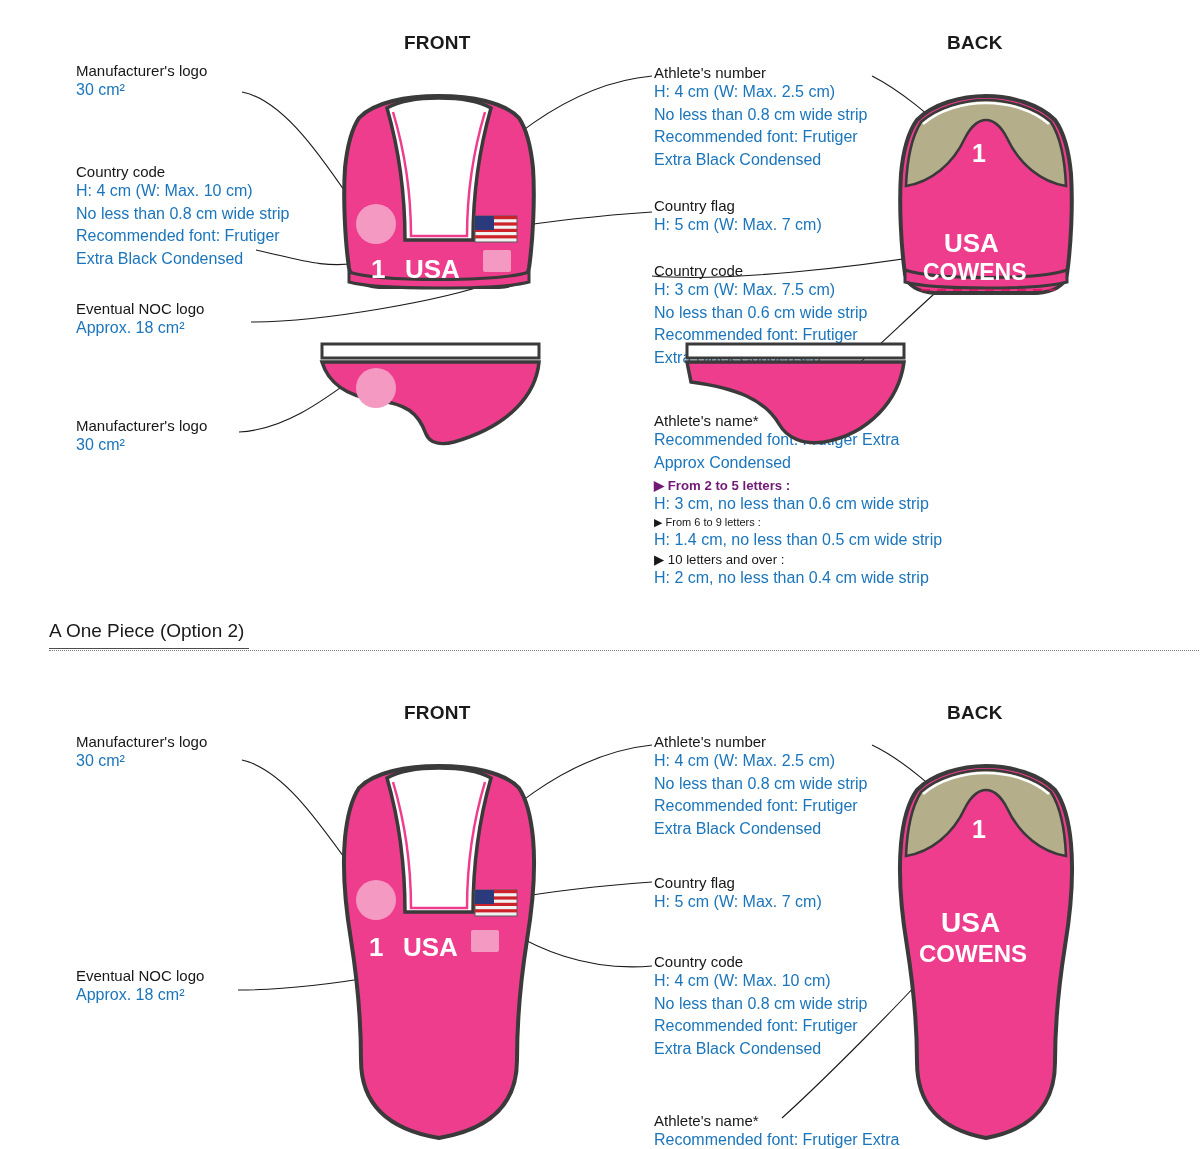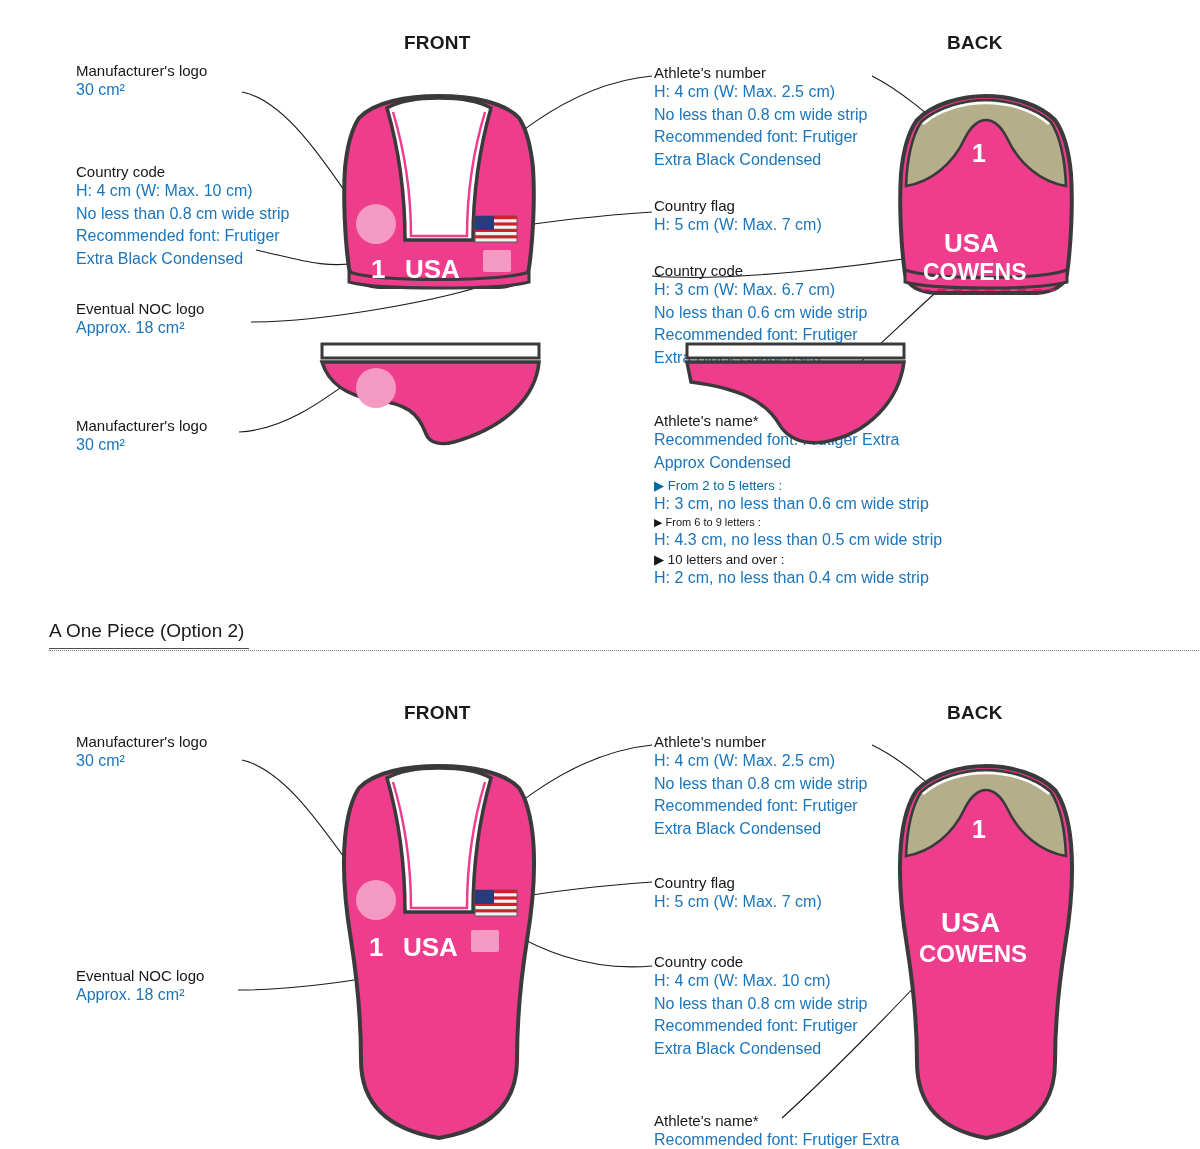--- a/index.html
+++ b/index.html
@@ -88,35 +88,35 @@
     <div class="lbl-sub">Extra Black Condensed</div>
   </div>
 
   <div class="abs" style="left:630px; top:197px;">
     <div class="lbl-title">Country flag</div>
     <div class="lbl-sub">H: 5 cm (W: Max. 7   cm)</div>
   </div>
 
   <div class="abs" style="left:630px; top:262px;">
     <div class="lbl-title">Country code</div>
-    <div class="lbl-sub">H: 3 cm (W: Max. 6.7   cm)</div>
+    <div class="lbl-sub">H: 3 cm (W: Max. 7.5   cm)</div>
     <div class="lbl-sub">No less than 0.6   cm wide strip</div>
     <div class="lbl-sub">Recommended font: Frutiger</div>
     <div class="lbl-sub">Extra Black Condensed</div>
   </div>
 
   <div class="abs" style="left:630px; top:412px;">
     <div class="lbl-title">Athlete's name*</div>
     <div class="lbl-sub">Recommended font: Frutiger Extra</div>
     <div class="lbl-sub">Approx Condensed</div>
     <div style="height:4px"></div>
-    <div class="lbl-title" style="font-size:13.2px; color:#0369a1;">▶ From 2 to 5 letters   :</div>
+    <div class="lbl-title" style="font-size:13.2px; color:#701a75;font-weight:bold;">▶ From 2 to 5 letters   :</div>
     <div class="lbl-sub">H: 3  cm, no less than 0.6     cm wide strip</div>
     <div class="lbl-title" style="font-size:11px; color:#171717;">▶ From 6 to 9 letters   :</div>
-    <div class="lbl-sub">H: 4.3  cm, no less than 0.5    cm wide strip</div>
+    <div class="lbl-sub">H: 1.4  cm, no less than 0.5    cm wide strip</div>
     <div class="lbl-title" style="font-size:13.2px; color:#171717;">▶ 10 letters and over   :</div>
     <div class="lbl-sub">H: 2  cm, no less than 0.4   cm wide strip</div>
   </div>
 
   <svg class="abs" style="left:0; top:0;" width="1200" height="660">
     <g fill="none" stroke="#1a1a1a" stroke-width="1.1">
       <path d="M218,92 C260,100 300,160 335,212"></path>
       <path d="M232,250 C270,258 300,270 340,262"></path>
       <path d="M227,322 C300,322 420,300 470,282"></path>
       <path d="M215,432 C260,430 300,400 334,375"></path>

